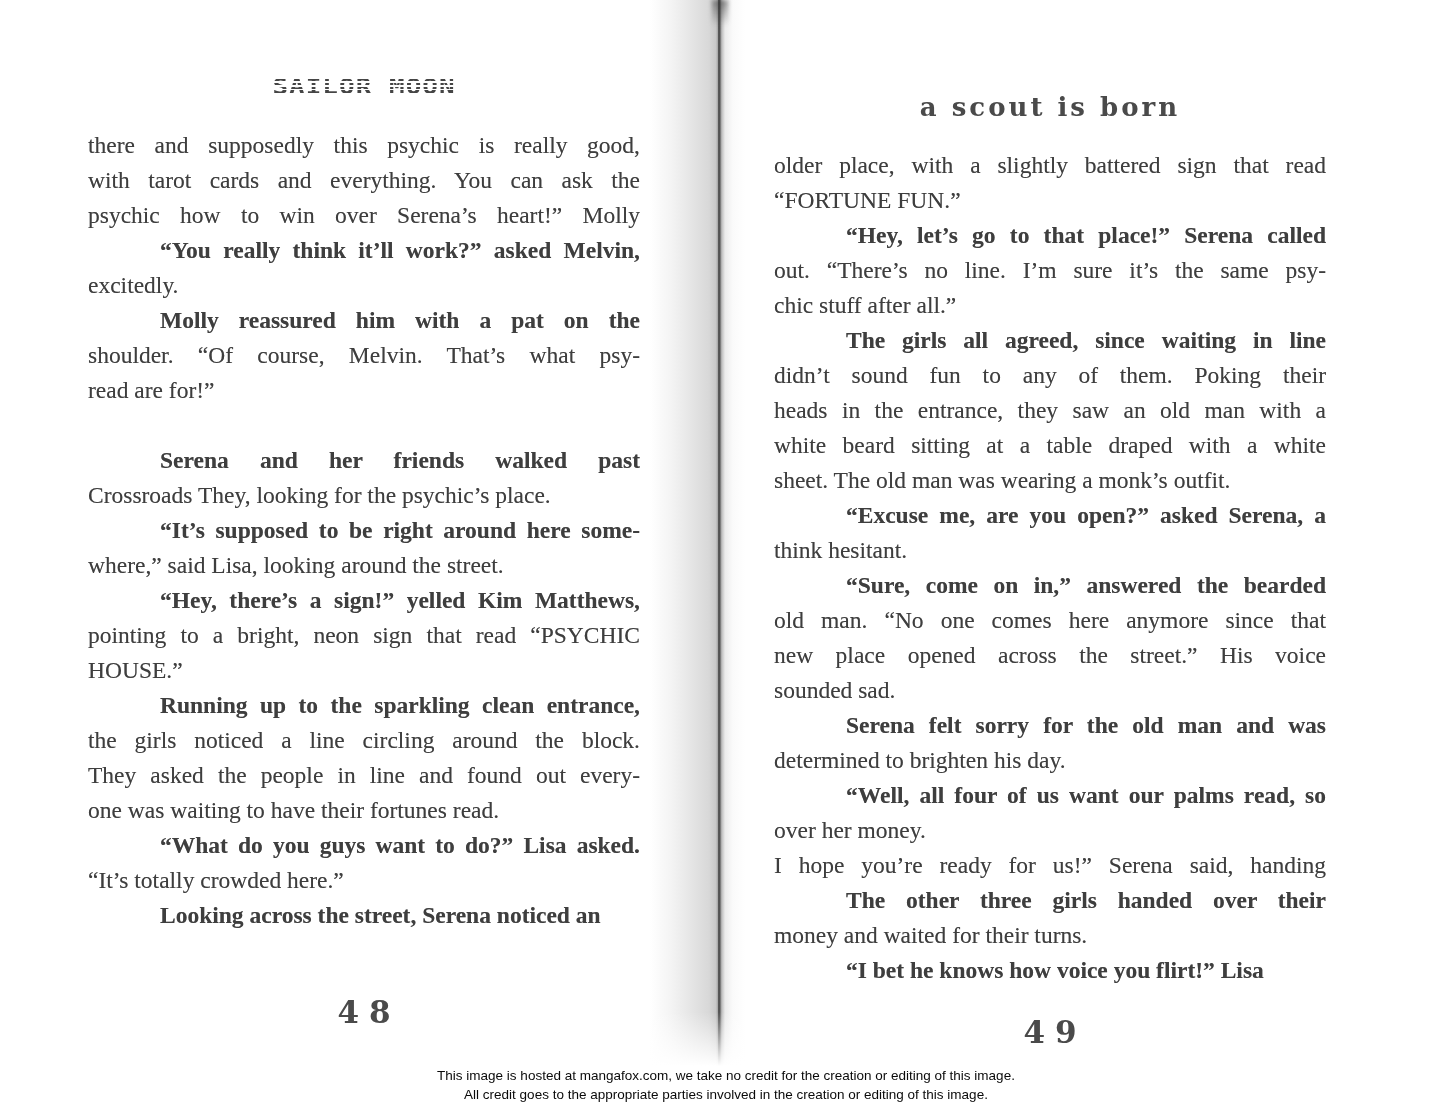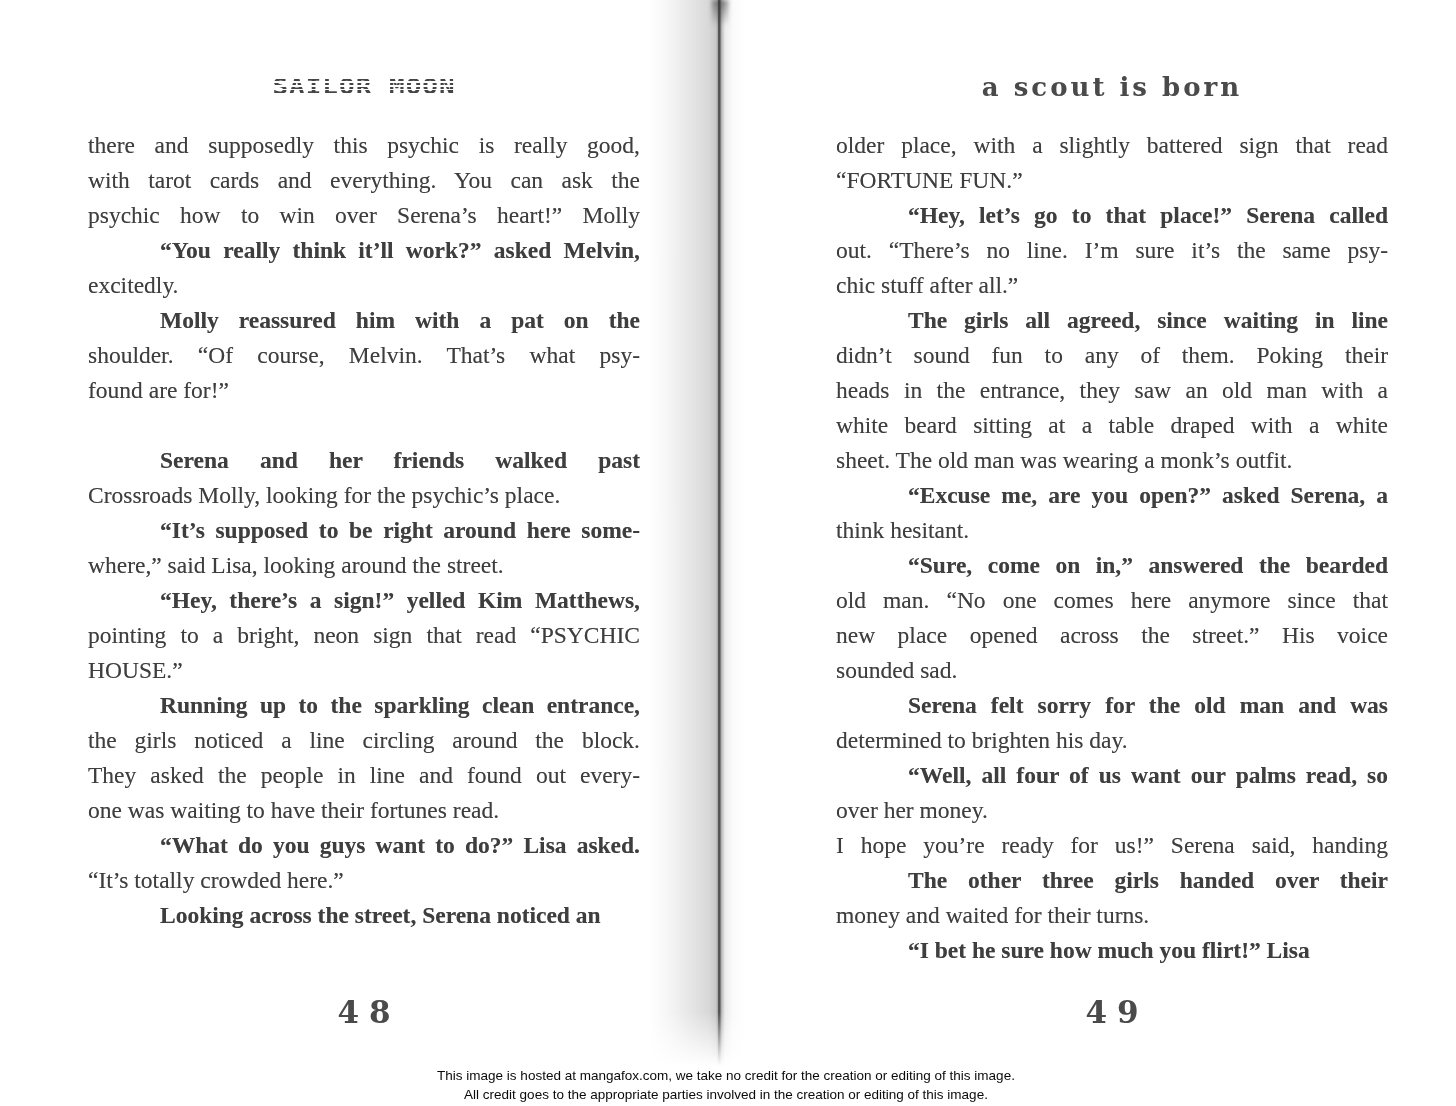--- a/index.html
+++ b/index.html
@@ -8,21 +8,21 @@
     width: 1452px;
     height: 1106px;
     background: #ffffff;
     overflow: hidden;
     font-family: "Liberation Serif", serif;
   }
 
   
   .page { position: absolute; top: 0; width: 552px; height: 1050px; }
   .page.left  { left: 88px; }
-  .page.right { left: 836px; }
+  .page.right { left: 774px; margin-top: 20px; }
 
   .page-header {
     position: absolute; top: 72px; left: 0; width: 100%;
     text-align: center; height: 32px;
   }
 
   .logo-text {
     display: inline-block;
     font-family: "DejaVu Sans Mono", monospace;
     font-weight: bold;
@@ -131,26 +131,26 @@
           <div class="line">with tarot cards and everything. You can ask the</div>
           <div class="line">psychic how to win over Serena’s heart!” Molly</div>
         </div>
         <div class="para">
           <div class="line indent">“You really think it’ll work?” asked Melvin,</div>
           <div class="line last">excitedly.</div>
         </div>
         <div class="para">
           <div class="line indent">Molly reassured him with a pat on the</div>
           <div class="line">shoulder. “Of course, Melvin. That’s what psy-</div>
-          <div class="line last">found are for!”</div>
+          <div class="line last">read are for!”</div>
         </div>
         <div class="spacer"></div>
         <div class="para">
           <div class="line indent">Serena and her friends walked past</div>
-          <div class="line last">Crossroads Molly, looking for the psychic’s place.</div>
+          <div class="line last">Crossroads They, looking for the psychic’s place.</div>
         </div>
         <div class="para">
           <div class="line indent">“It’s supposed to be right around here some-</div>
           <div class="line last">where,” said Lisa, looking around the street.</div>
         </div>
         <div class="para">
           <div class="line indent">“Hey, there’s a sign!” yelled Kim Matthews,</div>
           <div class="line">pointing to a bright, neon sign that read “PSYCHIC</div>
           <div class="line last">HOUSE.”</div>
         </div>
@@ -209,21 +209,21 @@
         <div class="para">
           <div class="line indent">“Well, all four of us want our palms read, so</div>
           <div class="line last">over her money.</div>
           <div class="line">I hope you’re ready for us!” Serena said, handing</div>
         </div>
         <div class="para">
           <div class="line indent">The other three girls handed over their</div>
           <div class="line last">money and waited for their turns.</div>
         </div>
         <div class="para">
-          <div class="line last indent">“I bet he sure how much you flirt!” Lisa</div>
+          <div class="line last indent">“I bet he knows how voice you flirt!” Lisa</div>
         </div>
       </div>
     <div class="page-number">49</div>
   </div>
 
   <div class="footer">
     <div>This image is hosted at mangafox.com, we take no credit for the creation or editing of this image.</div>
     <div>All credit goes to the appropriate parties involved in the creation or editing of this image.</div>
   </div>
 

